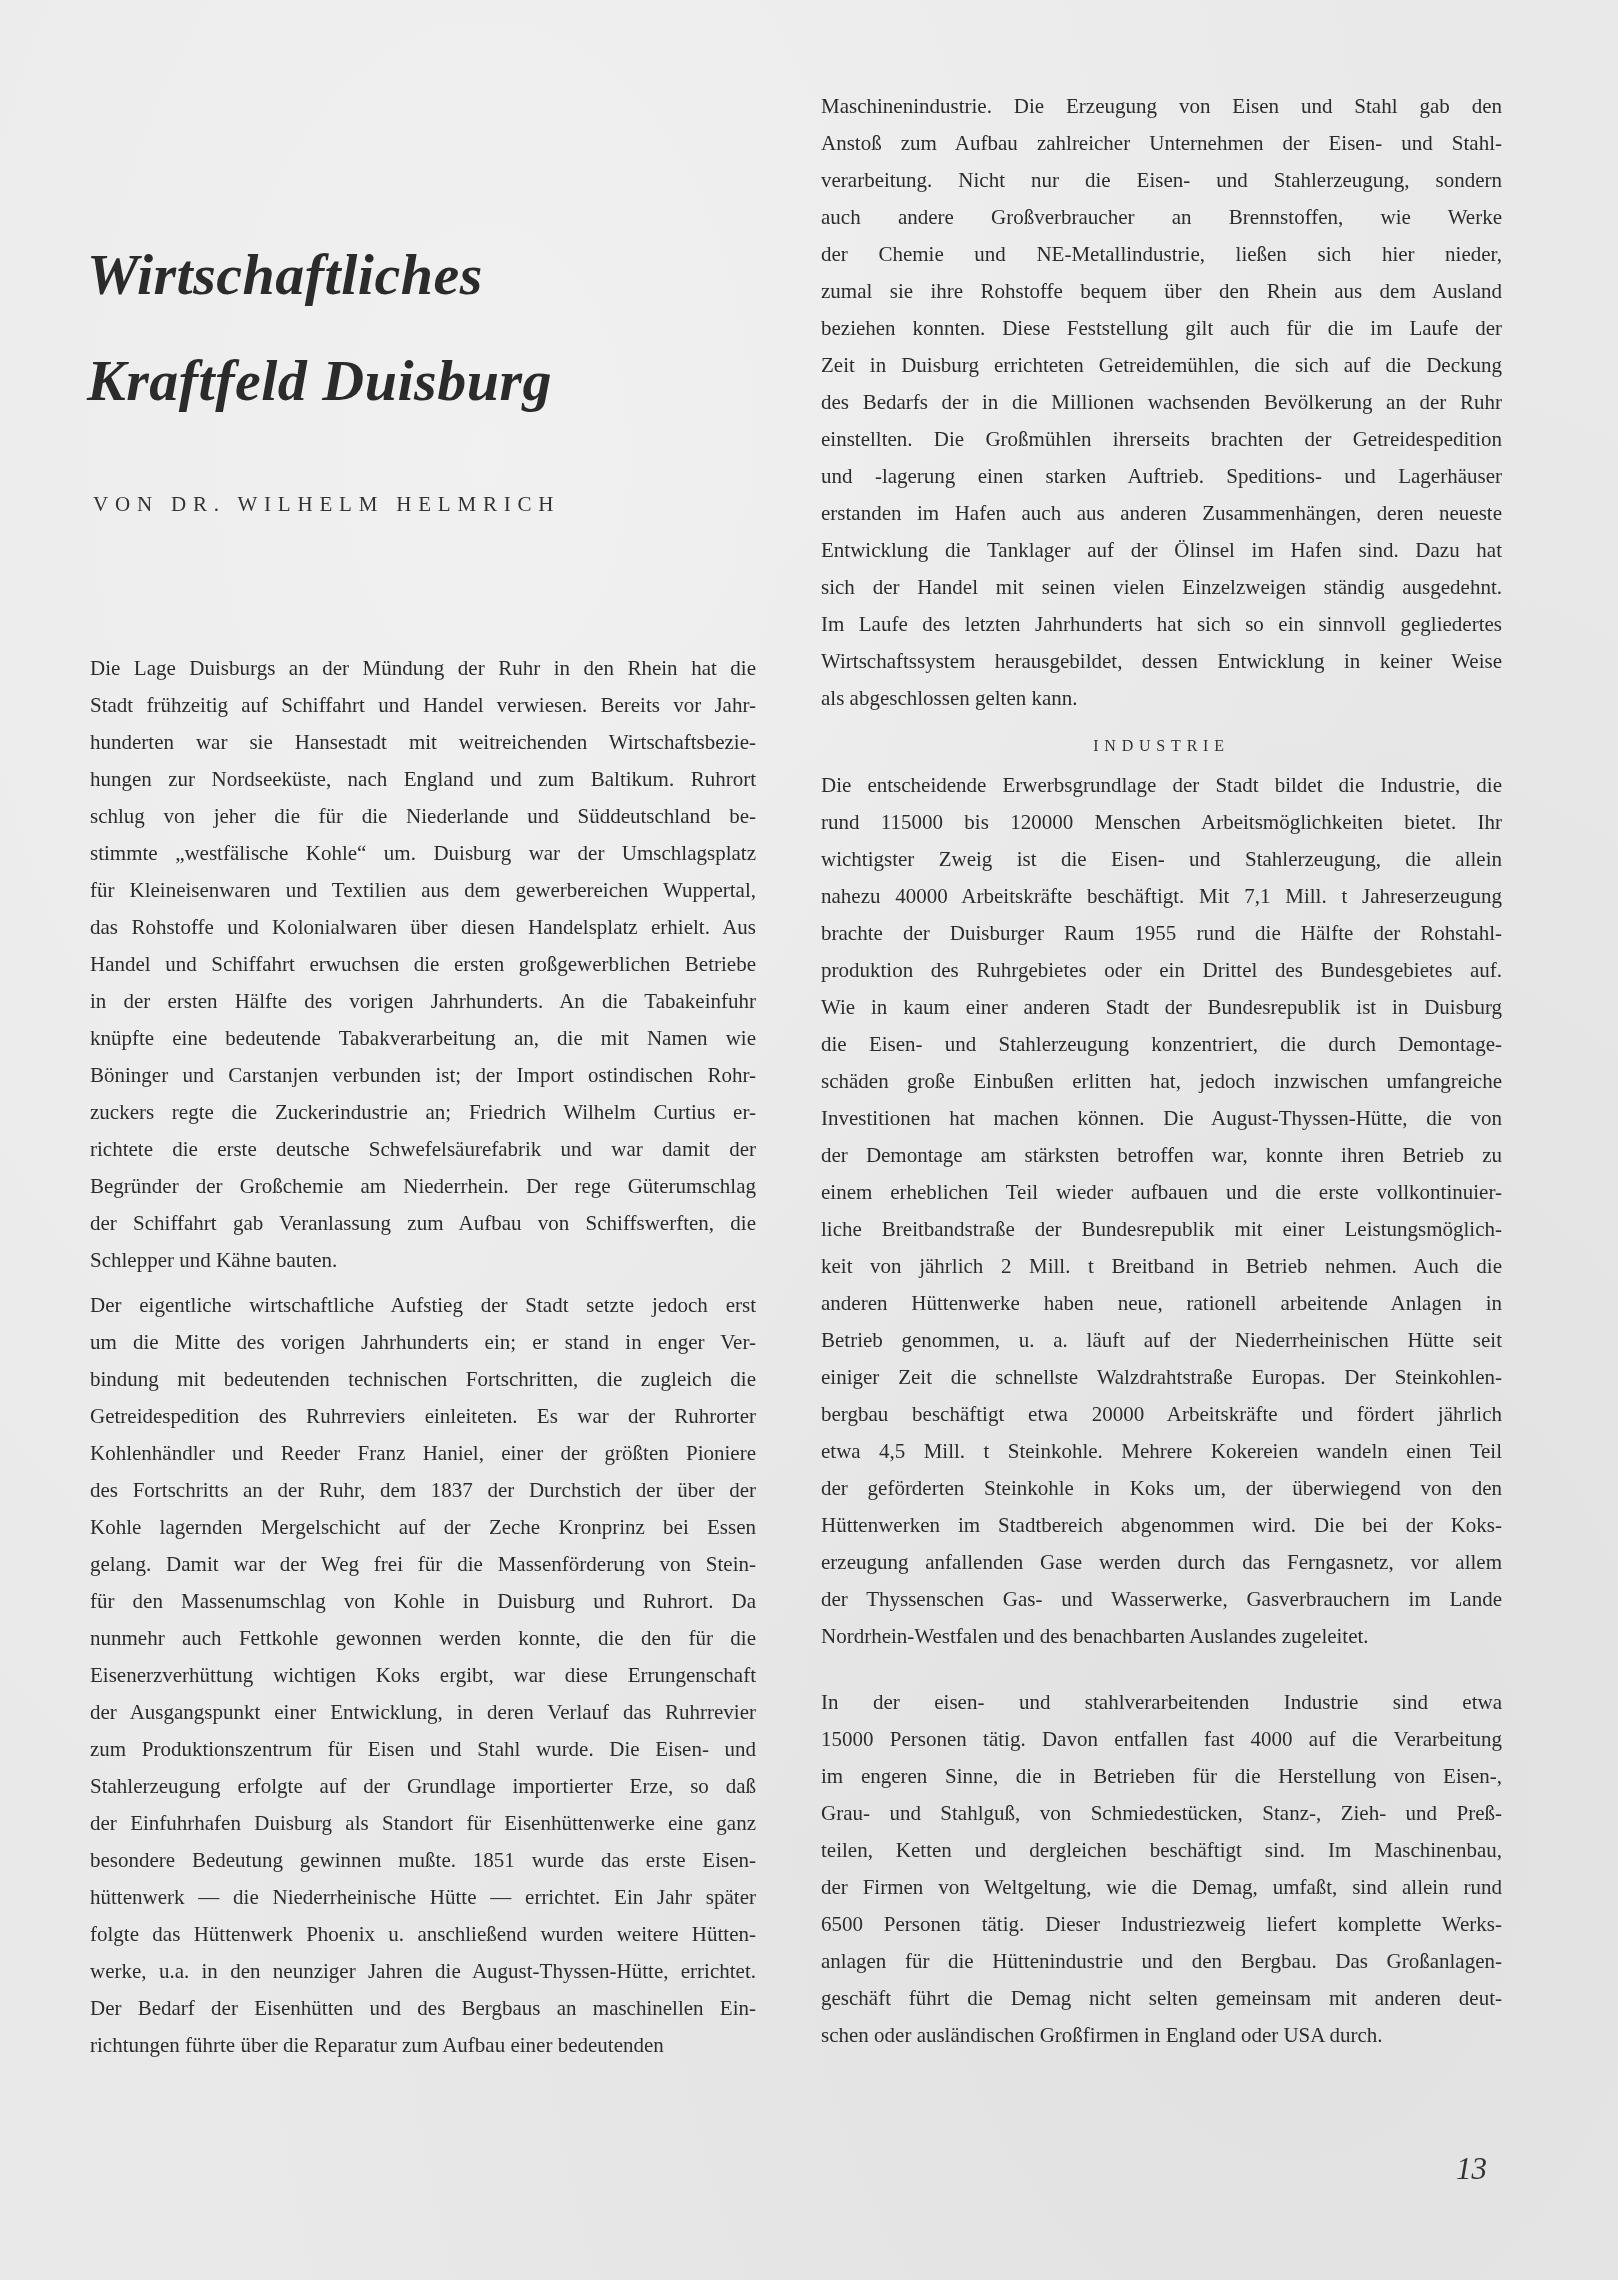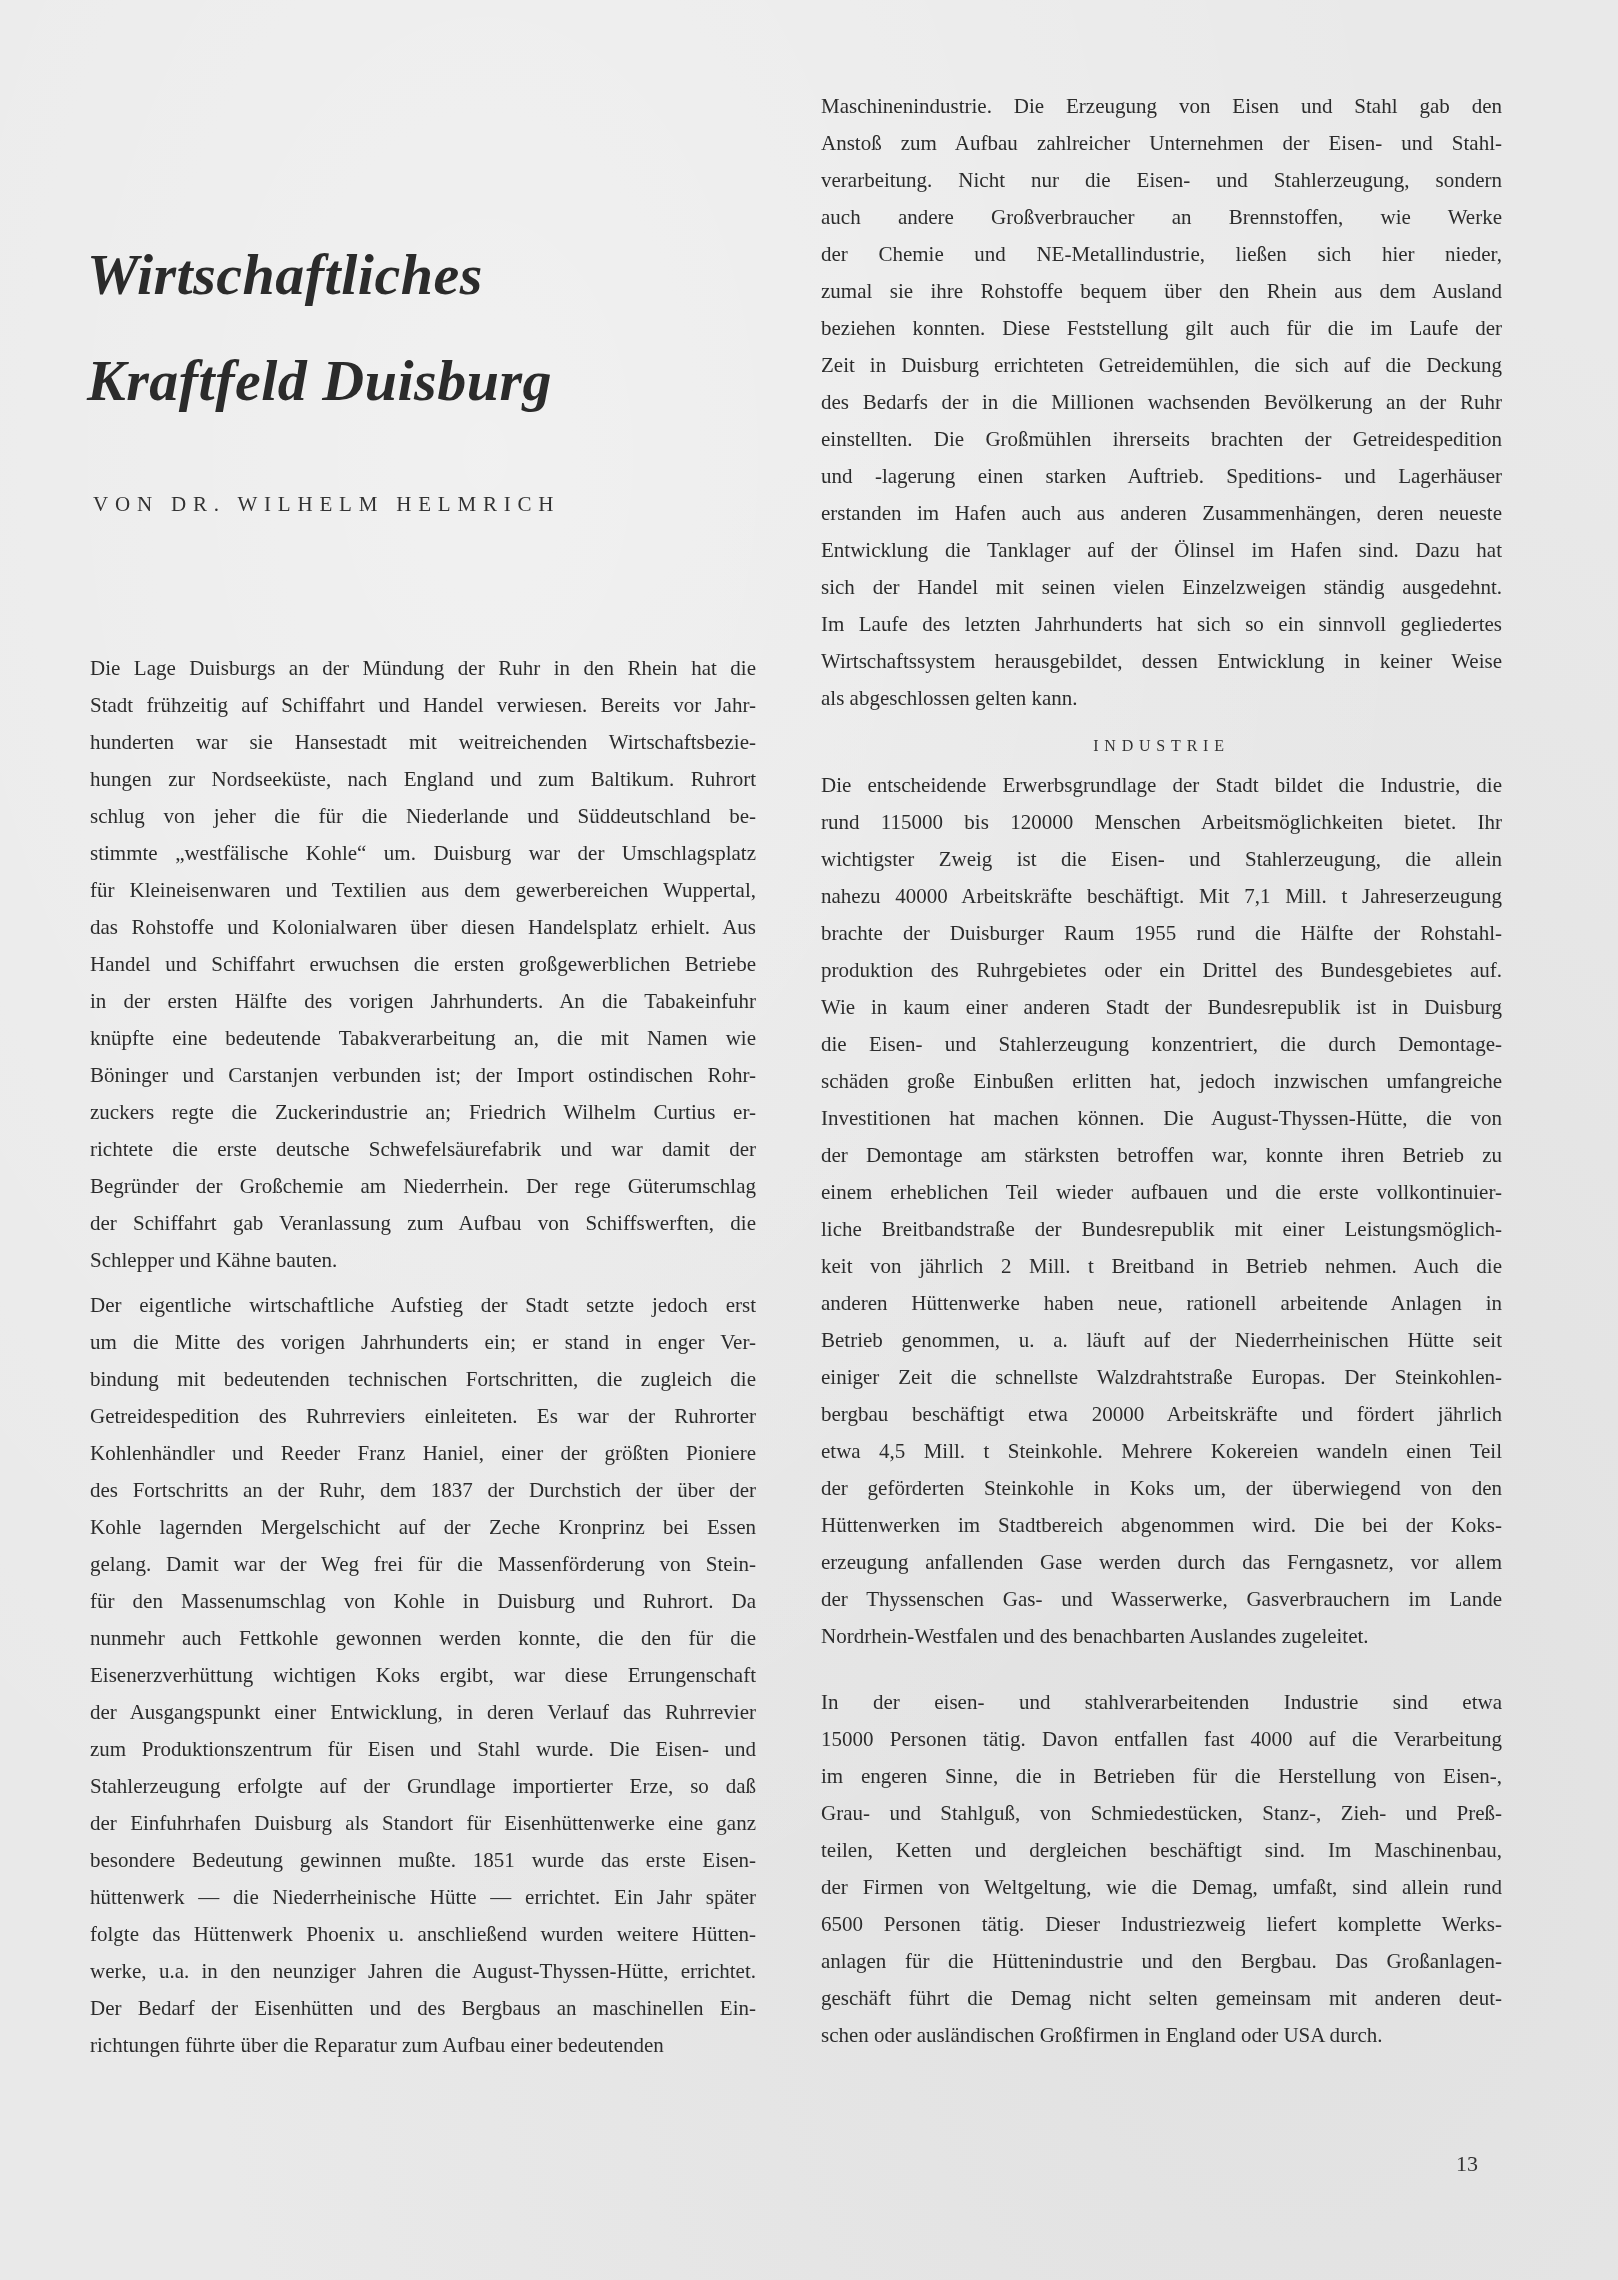--- a/index.html
+++ b/index.html
@@ -54,21 +54,21 @@
     .para-gap { height: 7.7px; }
     .para-gap-lg { height: 29px; }
     .section-heading {
       display: block; text-align: center;
       letter-spacing: 5.8px; font-size: 16px;
       height: 50px; line-height: 58px;
       color: #333;
     }
     .page-number {
       position: absolute; left: 1456px; top: 2151px;
-      font-size: 22px; color: #333;
+      font-style: italic; font-size: 31px; color: #333;
     }
   </style>
 </head>
 <body>
 
 <div class="page">
 
   <h1 class="title">
     <span>Wirtschaftliches</span>
     <span>Kraftfeld Duisburg</span>

